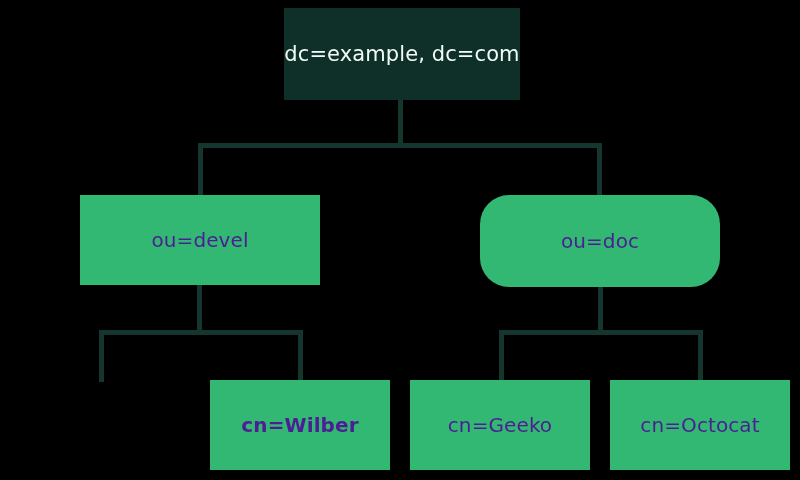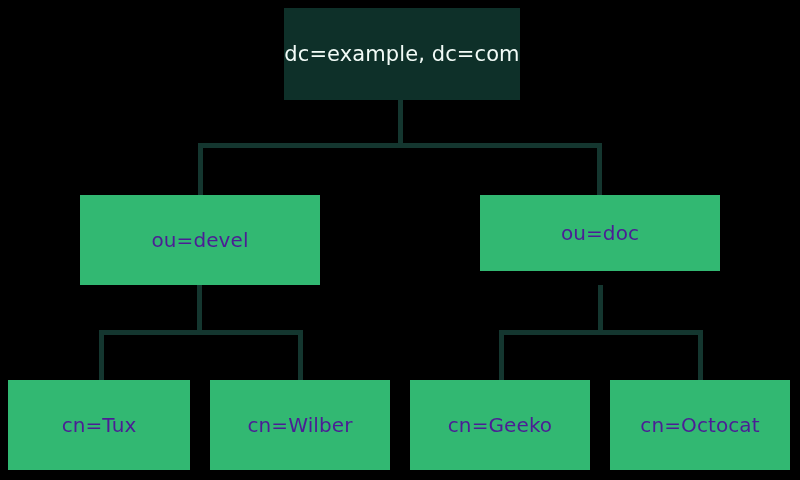--- a/index.html
+++ b/index.html
@@ -54,24 +54,24 @@
   .node.leaf .node-label {
     color: #4c1d95;
     font-size: 20px;
     letter-spacing: 0.1px;
   }
 
   
   #root-node      { left: 284px; top: 8px;   width: 236px; height: 92px; }
 
   #branch-devel   { left: 80px;  top: 195px; width: 240px; height: 90px; }
-  #branch-doc     { left: 480px; top: 195px; width: 240px; height: 76px; }
+  #branch-doc     { left: 480px; top: 195px; width: 240px; height: 92px; border-radius: 29px; }
 
   #leaf-tux       { left: 8px;   top: 380px; width: 182px; height: 90px; }
-  #leaf-wilber    { left: 210px; top: 380px; width: 180px; height: 90px; }
+  #leaf-wilber    { left: 210px; top: 380px; width: 180px; height: 90px; font-weight: bold; }
   #leaf-geeko     { left: 410px; top: 380px; width: 180px; height: 90px; }
   #leaf-octocat   { left: 610px; top: 380px; width: 180px; height: 90px; }
 
   
   #edge-root-stem      { left: 398px; top: 100px; width: 5px;   height: 48px; }
   #edge-root-bar       { left: 198px; top: 143px; width: 404px; height: 5px; }
   #edge-root-drop-l    { left: 198px; top: 143px; width: 5px;   height: 54px; }
   #edge-root-drop-r    { left: 597px; top: 143px; width: 5px;   height: 54px; }
 
   
@@ -111,23 +111,20 @@
   </div>
 
   <div class="node branch" id="branch-devel">
     <span class="node-label">ou=devel</span>
   </div>
 
   <div class="node branch" id="branch-doc">
     <span class="node-label">ou=doc</span>
   </div>
 
-  <div class="node leaf" id="leaf-tux">
-    <span class="node-label">cn=Tux</span>
-  </div>
 
   <div class="node leaf" id="leaf-wilber">
     <span class="node-label">cn=Wilber</span>
   </div>
 
   <div class="node leaf" id="leaf-octocat">
     <span class="node-label">cn=Octocat</span>
   </div>
 
   <div class="node leaf" id="leaf-geeko">

